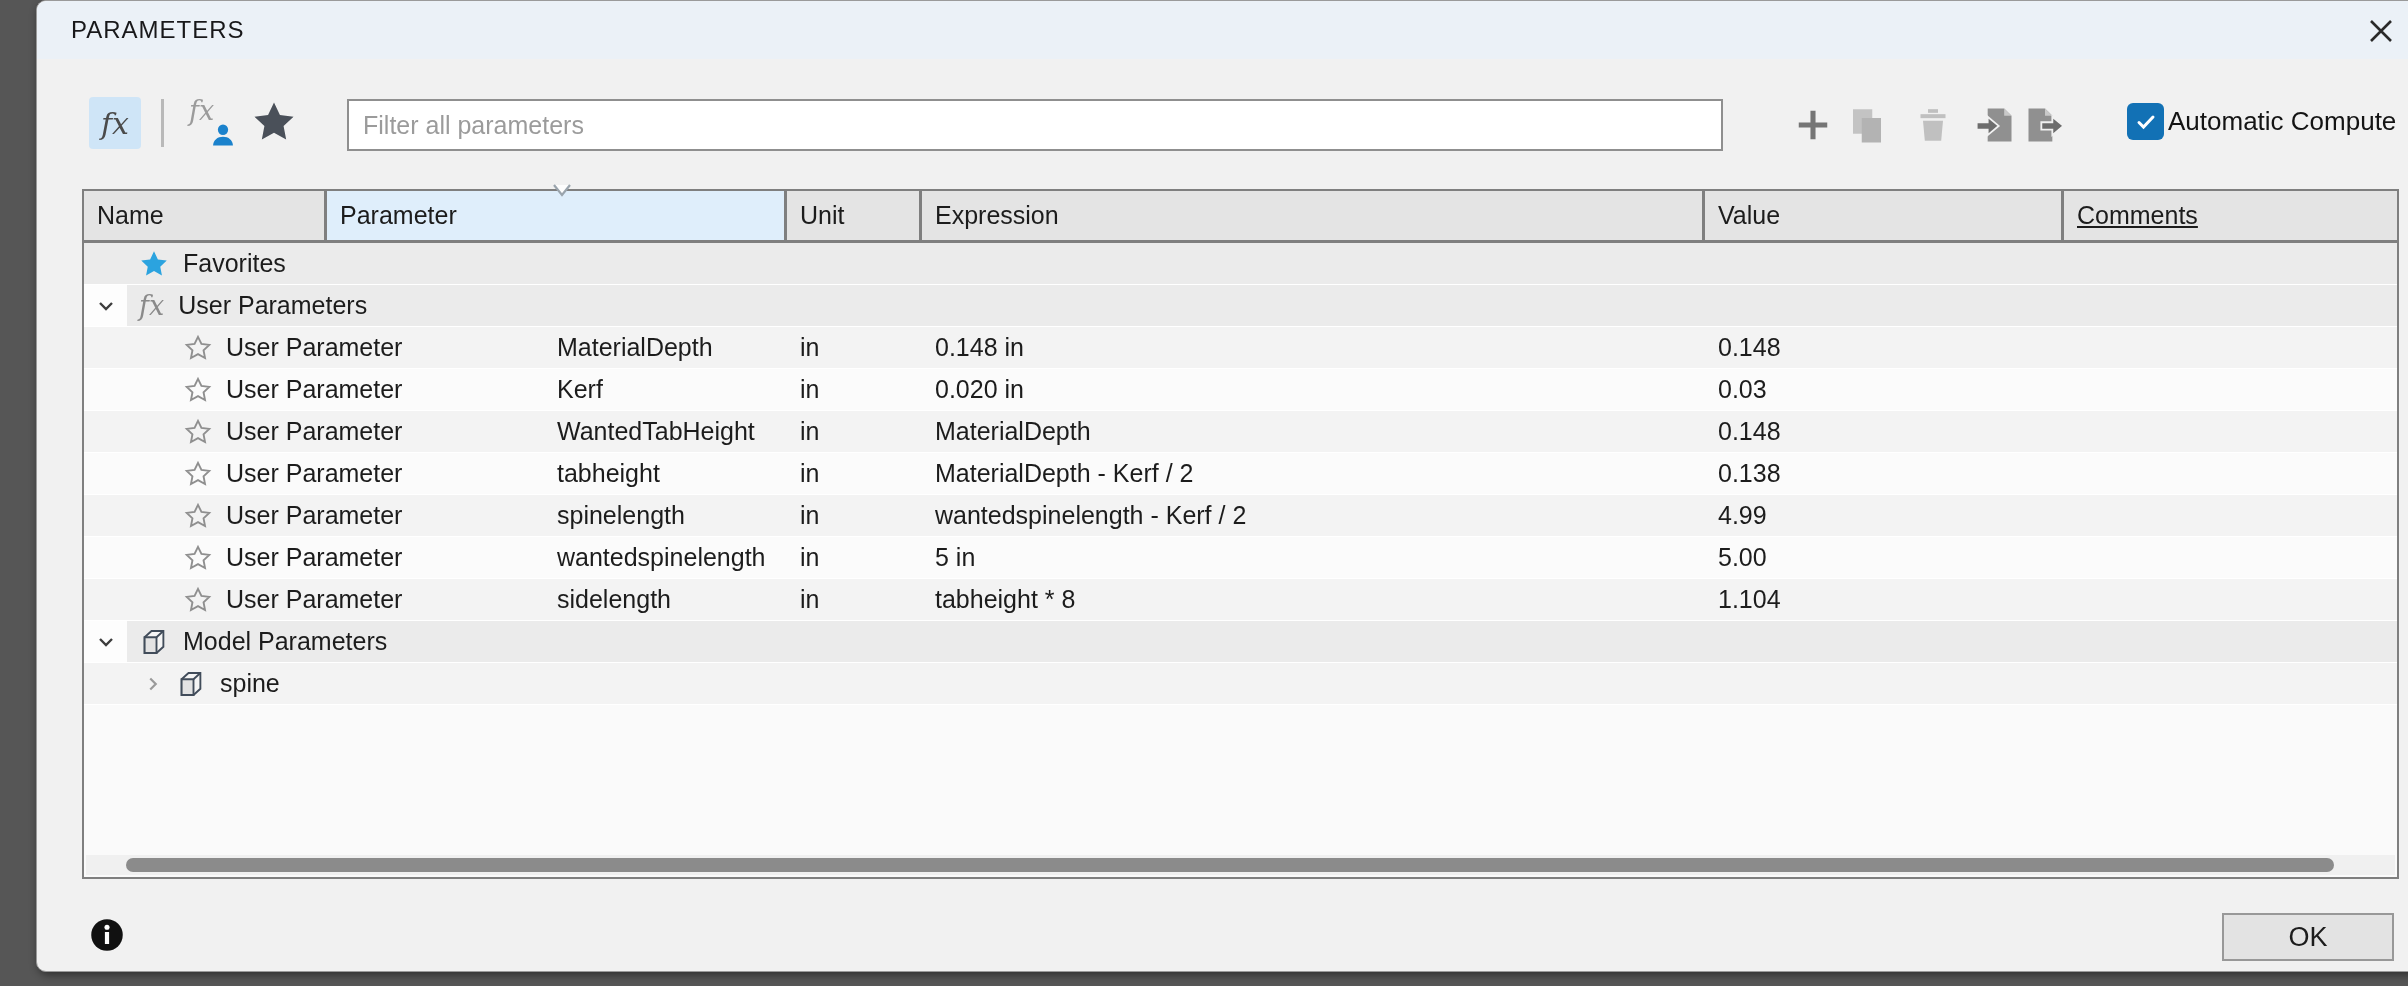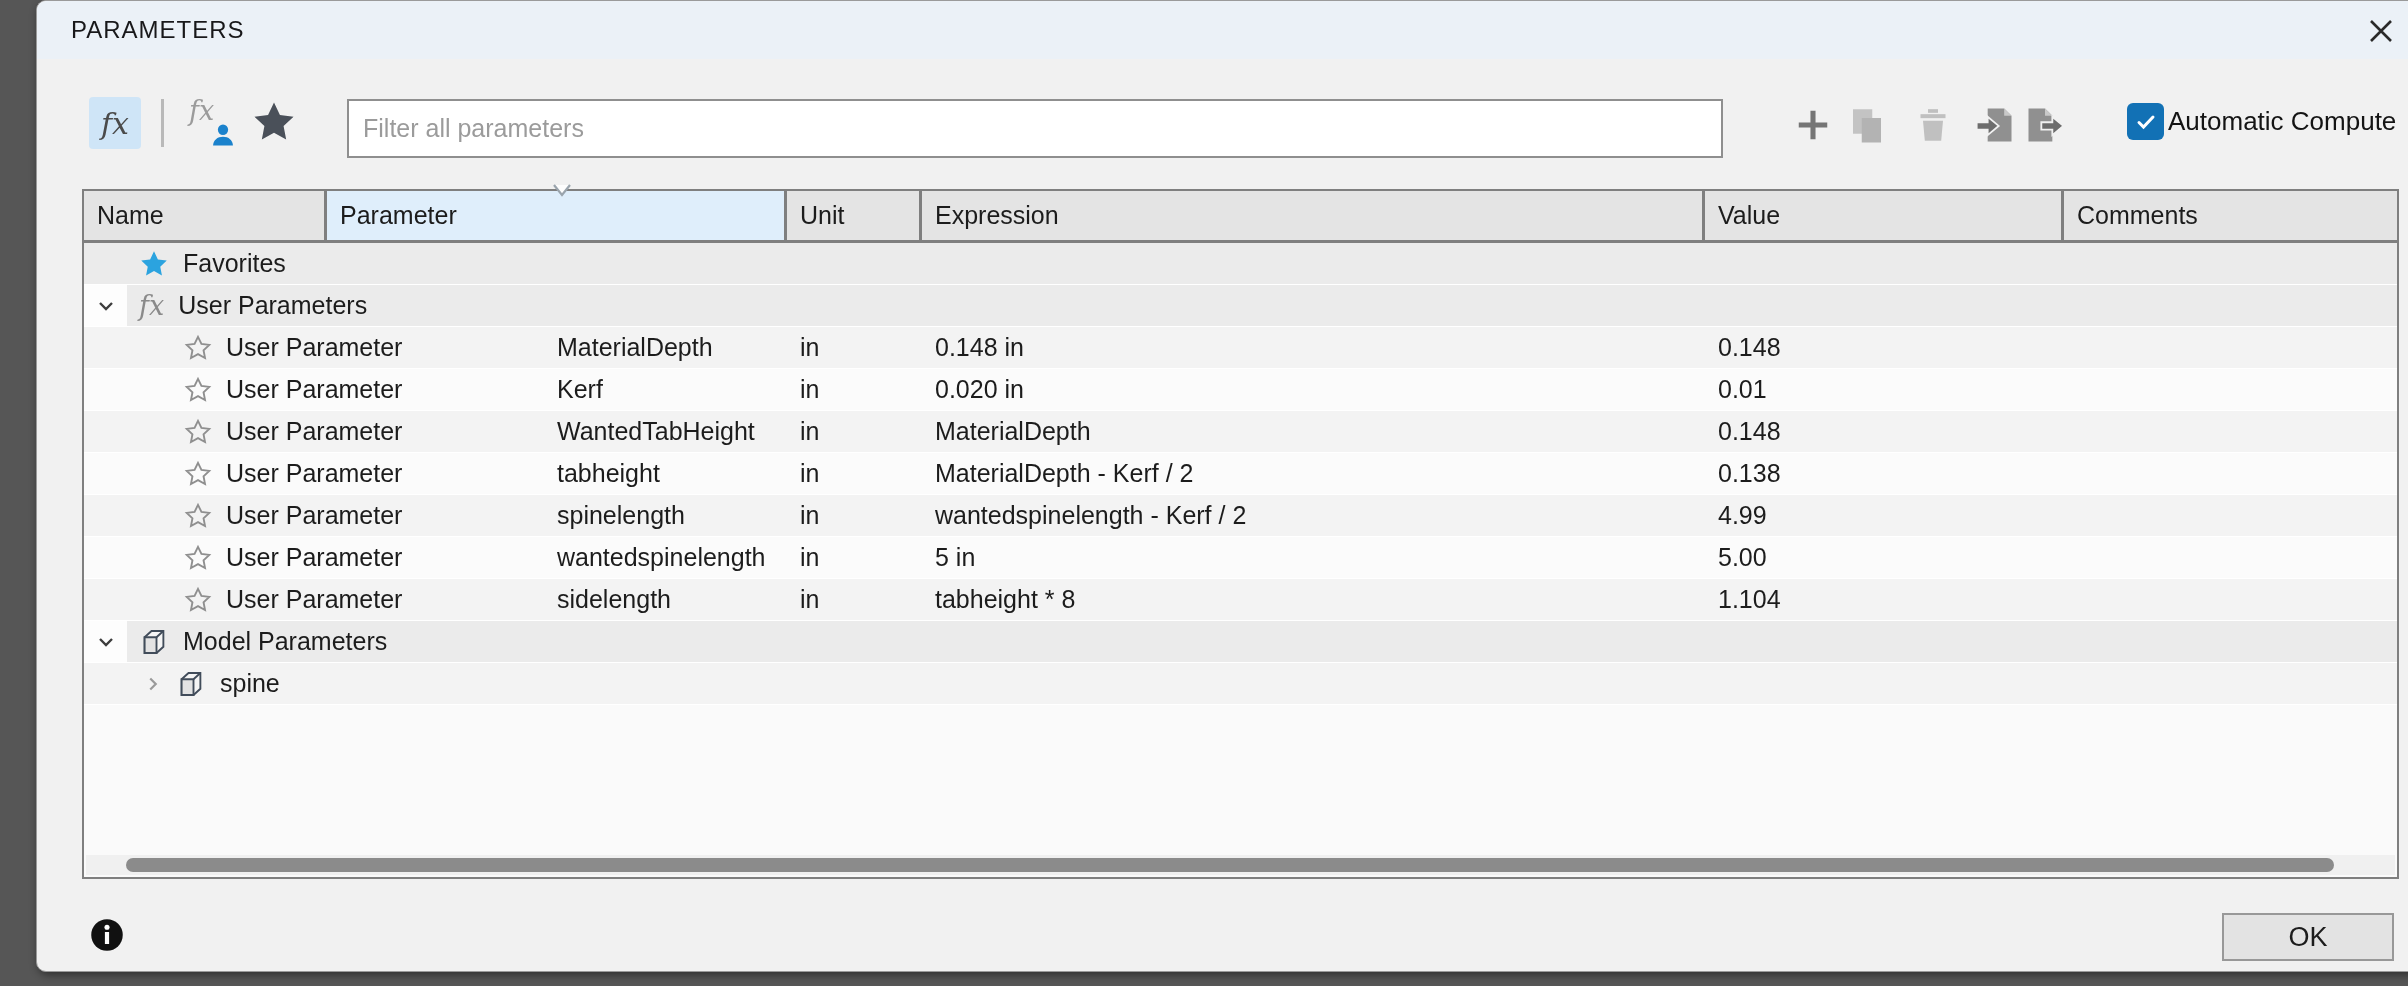--- a/index.html
+++ b/index.html
@@ -14,38 +14,38 @@
   
   .toolbar{position:absolute;left:0;top:58px;right:0;height:130px;background:#f1f1f1;}
   .fx-btn{position:absolute;left:52px;top:38px;width:52px;height:52px;background:#cfe5f7;border-radius:4px;
     display:flex;align-items:center;justify-content:center;}
   .fx-glyph{font-family:"DejaVu Serif","Liberation Serif",serif;font-style:italic;font-size:30px;color:#4b4b4b;}
   .tb-divider{position:absolute;left:124px;top:40px;width:3px;height:48px;background:#b9b9b9;}
   .fxuser-btn{position:absolute;left:150px;top:40px;width:52px;height:48px;}
   .fxuser-btn .fx-glyph{font-size:27px;color:#9b9b9b;position:absolute;left:2px;top:-4px;}
   .fxuser-btn svg{position:absolute;right:2px;bottom:-2px;}
   .star-btn{position:absolute;left:214px;top:40px;width:48px;height:48px;}
-  .filter-input{position:absolute;left:310px;top:40px;width:1376px;height:59px;border:2px solid #8f8f8f;
+  .filter-input{position:absolute;left:310px;top:40px;width:1376px;height:52px;border:2px solid #8f8f8f;
     background:#fff;font-size:25px;color:#333;padding:0 14px;outline:none;}
   .filter-input::placeholder{color:#9b9b9b;}
   .icon-btn{position:absolute;top:44px;width:48px;height:44px;display:flex;align-items:center;justify-content:center;}
   .btn-add{left:1752px;} .btn-copy{left:1806px;} .btn-delete{left:1872px;} .btn-import{left:1934px;} .btn-export{left:1984px;}
   .autocompute{position:absolute;left:2090px;top:44px;display:flex;align-items:center;gap:4px;cursor:pointer;}
   .checkbox{width:37px;height:37px;background:#1271b5;border-radius:6px;display:flex;align-items:center;justify-content:center;}
   .autocompute-label{font-size:26px;color:#141414;}
   
   .param-table{position:absolute;left:45px;top:188px;width:2317px;height:690px;background:#fafafa;
     border:2px solid #7f7f7f;}
   .thead{display:flex;height:52px;border-bottom:3px solid #7f7f7f;background:#7f7f7f;}
   .th{background:#e4e4e4;display:flex;align-items:center;padding-left:13px;font-size:25px;color:#1c1c1c;
     border-right:3px solid #7f7f7f;position:relative;}
   .th:last-child{border-right:none;}
   .th.sorted{background:#dfeefb;}
   .sort-caret{position:absolute;left:218px;top:-12px;}
-  .col-0{width:460px;} .col-1{width:243px;} .col-2{width:135px;} .col-3{width:783px;} .col-4{width:359px;} .col-5{flex:1;}
+  .col-0{width:460px;} .col-1{width:243px;} .col-2{width:135px;} .col-3{width:783px;} .col-4{width:359px;} .col-5{flex:1;text-decoration:underline;}
   .tbody .row{display:flex;height:42px;border-bottom:1px solid #ffffff;font-size:25px;color:#1c1c1c;}
   .row .cell{display:flex;align-items:center;padding-left:13px;overflow:hidden;white-space:nowrap;}
   .row .tree-cell{padding-left:0;position:relative;}
   .bg-group{background:#ebebeb;} .bg-odd{background:#f3f3f3;} .bg-even{background:#fbfbfb;}
   .bg-selected{background:#e3effa;}
   .gutter{position:absolute;left:0;top:0;bottom:0;background:#fdfdfd;display:flex;align-items:center;}
   .gutter.g-group{width:43px;justify-content:center;}
   .gutter.g-child{width:85px;justify-content:flex-end;padding-right:8px;}
   .tree-inner{display:flex;align-items:center;position:relative;z-index:1;height:100%;}
   .tree-label{margin-left:14px;}
@@ -215,21 +215,21 @@
             <div class="tree-inner" style="padding-left: 100px;">
               <svg width="28" height="28" viewBox="0 0 24 24">
                 <path d="M12 2.4l2.95 6.1 6.7.85-4.9 4.6 1.27 6.6-6.02-3.3-6.02 3.3 1.27-6.6-4.9-4.6 6.7-.85z" fill="none" stroke="#8f8f8f" stroke-width="1.6"></path>
               </svg>
               <span class="tree-label">User Parameter</span>
             </div>
           </div>
           <div class="cell col-1">Kerf</div>
           <div class="cell col-2">in</div>
           <div class="cell col-3">0.020 in</div>
-          <div class="cell col-4">0.01</div>
+          <div class="cell col-4">0.03</div>
           <div class="cell col-5"></div>
         </div>
         <div class="row bg-odd">
           <div class="cell tree-cell col-0">
             <div class="tree-inner" style="padding-left: 100px;">
               <svg width="28" height="28" viewBox="0 0 24 24">
                 <path d="M12 2.4l2.95 6.1 6.7.85-4.9 4.6 1.27 6.6-6.02-3.3-6.02 3.3 1.27-6.6-4.9-4.6 6.7-.85z" fill="none" stroke="#8f8f8f" stroke-width="1.6"></path>
               </svg>
               <span class="tree-label">User Parameter</span>
             </div>

